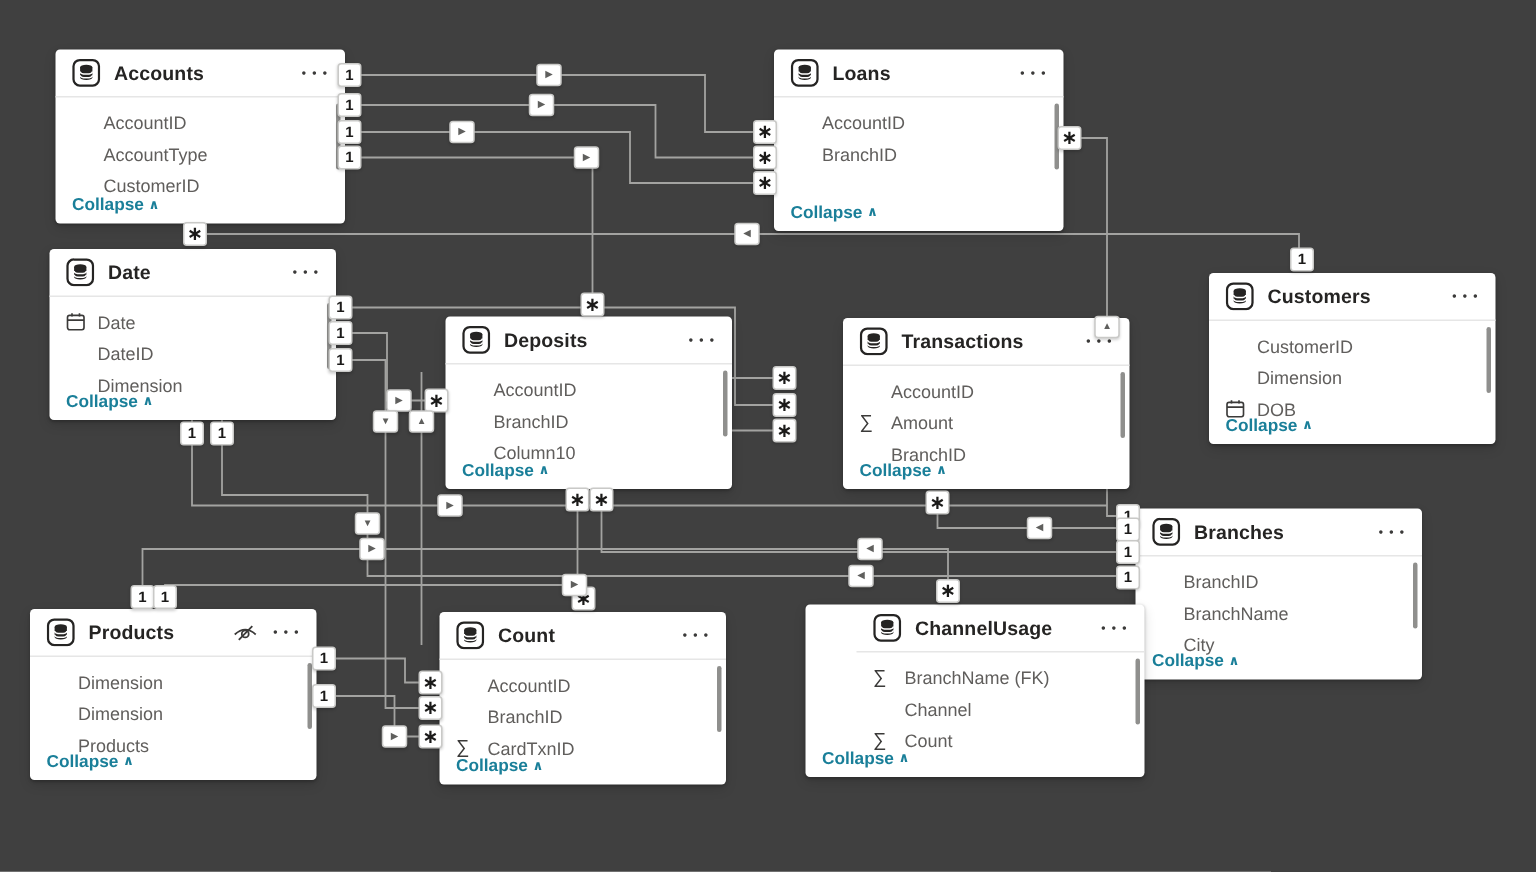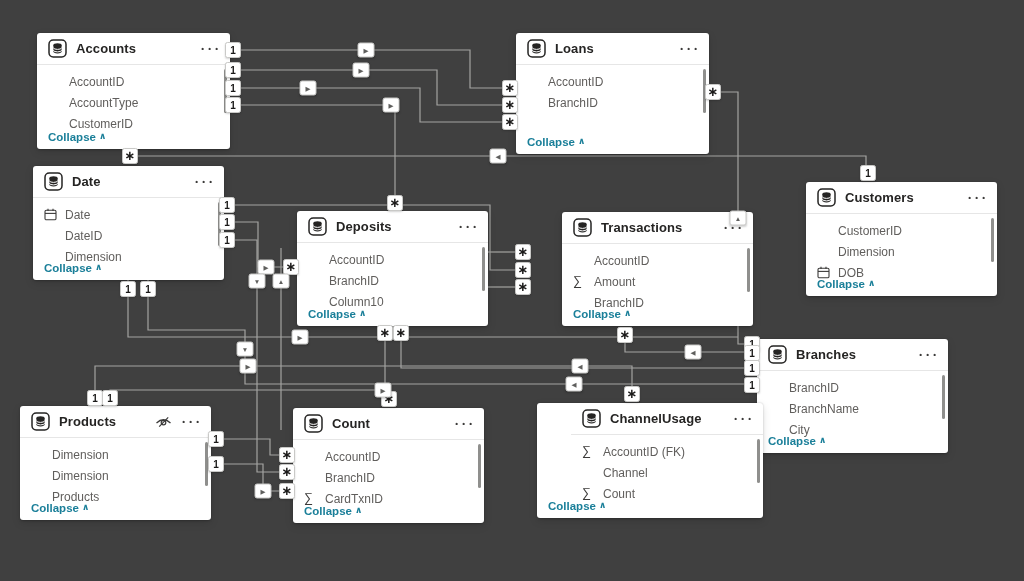--- a/index.html
+++ b/index.html
@@ -398,21 +398,21 @@
       </svg>
       <span class="tbl-name">ChannelUsage</span>
       <span class="hdr-spacer"></span>
 
       <span class="menu-dots" style="font-size: 8px;">• • •</span>
     </div>
     <div class="fields">
       <div class="scroll-thumb"></div>
     <div class="field-row">
           <span class="f-icon f-sigma">∑</span>
-          <span class="f-label">AccountID (FK)</span>
+          <span class="f-label">BranchName (FK)</span>
         </div>
         <div class="field-row">
           <span class="f-icon"></span>
           <span class="f-label">Channel</span>
         </div>
         <div class="field-row">
           <span class="f-icon f-sigma">∑</span>
           <span class="f-label">Count</span>
         </div>
       </div>

